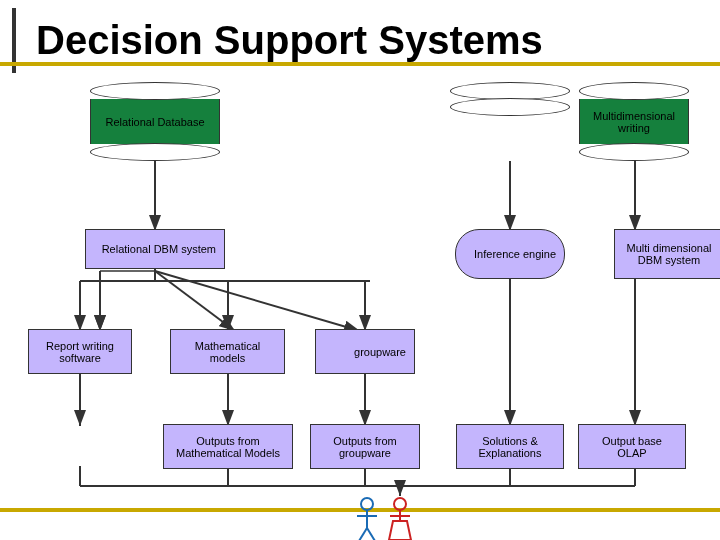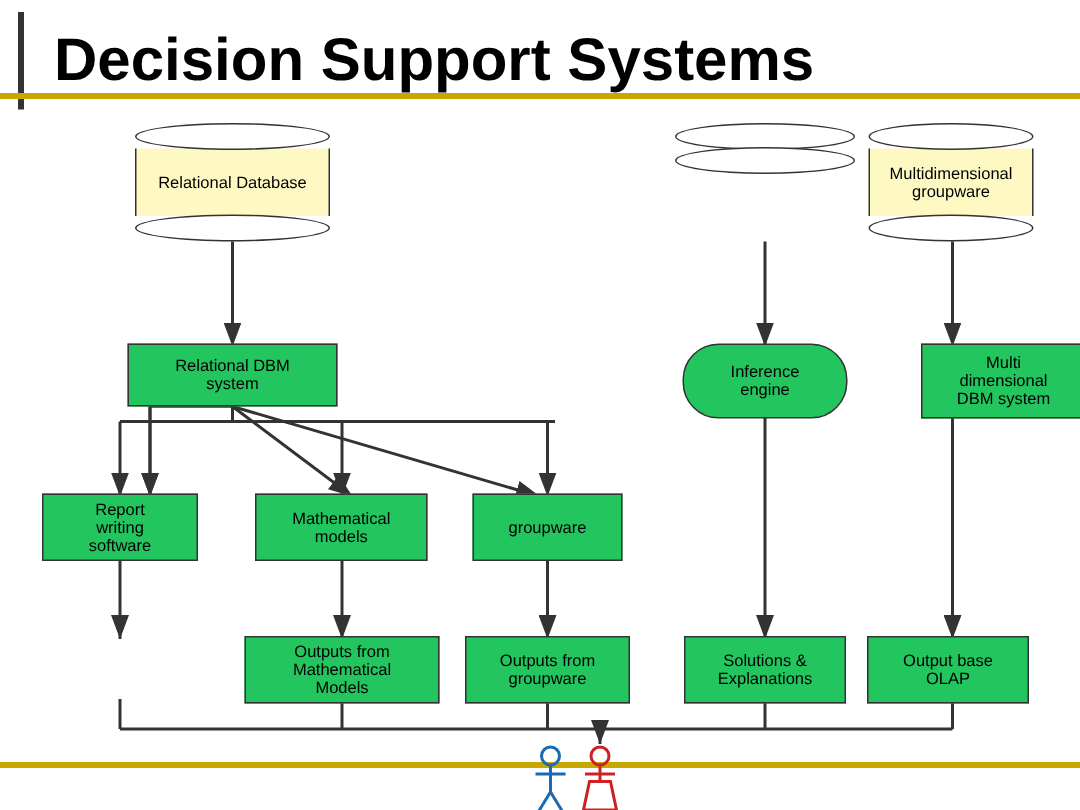--- a/index.html
+++ b/index.html
@@ -53,21 +53,21 @@
       flex-direction: column;
       align-items: center;
       justify-content: center;
       text-align: center;
       font-size: 11px;
       position: absolute;
     }
     .cylinder-body {
       border: 1.5px solid #333;
       border-radius: 4px;
-      background: #fef9c3;
+      background: #15803d;
       display: flex;
       align-items: center;
       justify-content: center;
       text-align: center;
       padding: 14px;
     }
     .cylinder-top {
       border: 1.5px solid #333;
       border-radius: 50%;
       background: #fff;
@@ -78,28 +78,28 @@
       border: 1.5px solid #333;
       border-radius: 50%;
       background: #fff;
       position: relative;
       bottom: 1px;
     }
 
     
     .box {
       border: 1.5px solid #333;
-      background: #22c55e;
+      background: #c4b5fd;
       display: flex;
       align-items: center;
-      justify-content: center;
+      justify-content: flex-end;
       text-align: center;
       font-size: 11px;
       position: absolute;
-      padding: 20px;
+      padding: 8px;
     }
 
     
     .arrows-svg {
       position: absolute;
       top: 0;
       left: 0;
       width: 720px;
       height: 470px;
       pointer-events: none;
@@ -182,21 +182,21 @@
   </div>
 
   <div class="cylinder" style="left:445px; top:15px; width:130px;">
     <div class="cylinder-top" style="width:120px; height:18px;"></div>
     <div class="cylinder-bottom-cap" style="width:120px; height:18px;"></div>
   </div>
 
   <div class="cylinder" style="left:574px; top:15px; width:120px;">
     <div class="cylinder-top" style="width:110px; height:18px;"></div>
     <div class="cylinder-body" style="width:110px; height:45px; border-top:none; border-bottom:none; border-radius:0;">
-      <span>Multidimensional groupware</span>
+      <span>Multidimensional writing</span>
     </div>
     <div class="cylinder-bottom-cap" style="width:110px; height:18px;"></div>
   </div>
 
   <div class="box" style="left:85px; top:163px; width:140px; height:40px;">
     <span>Relational DBM system</span>
   </div>
 
   <div class="box" style="left:455px; top:163px; width:110px; height:50px;border-radius:24px;">
     <span>Inference engine</span>

